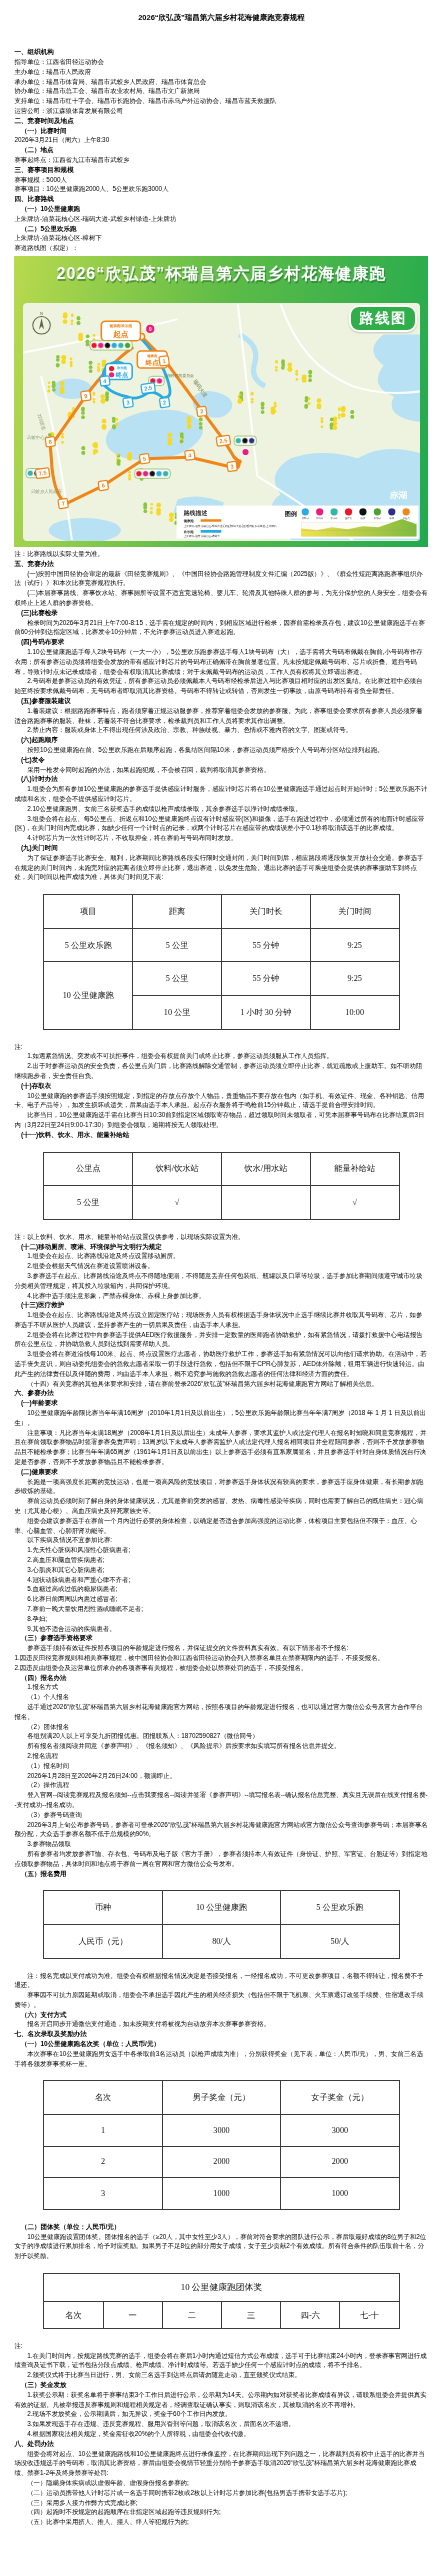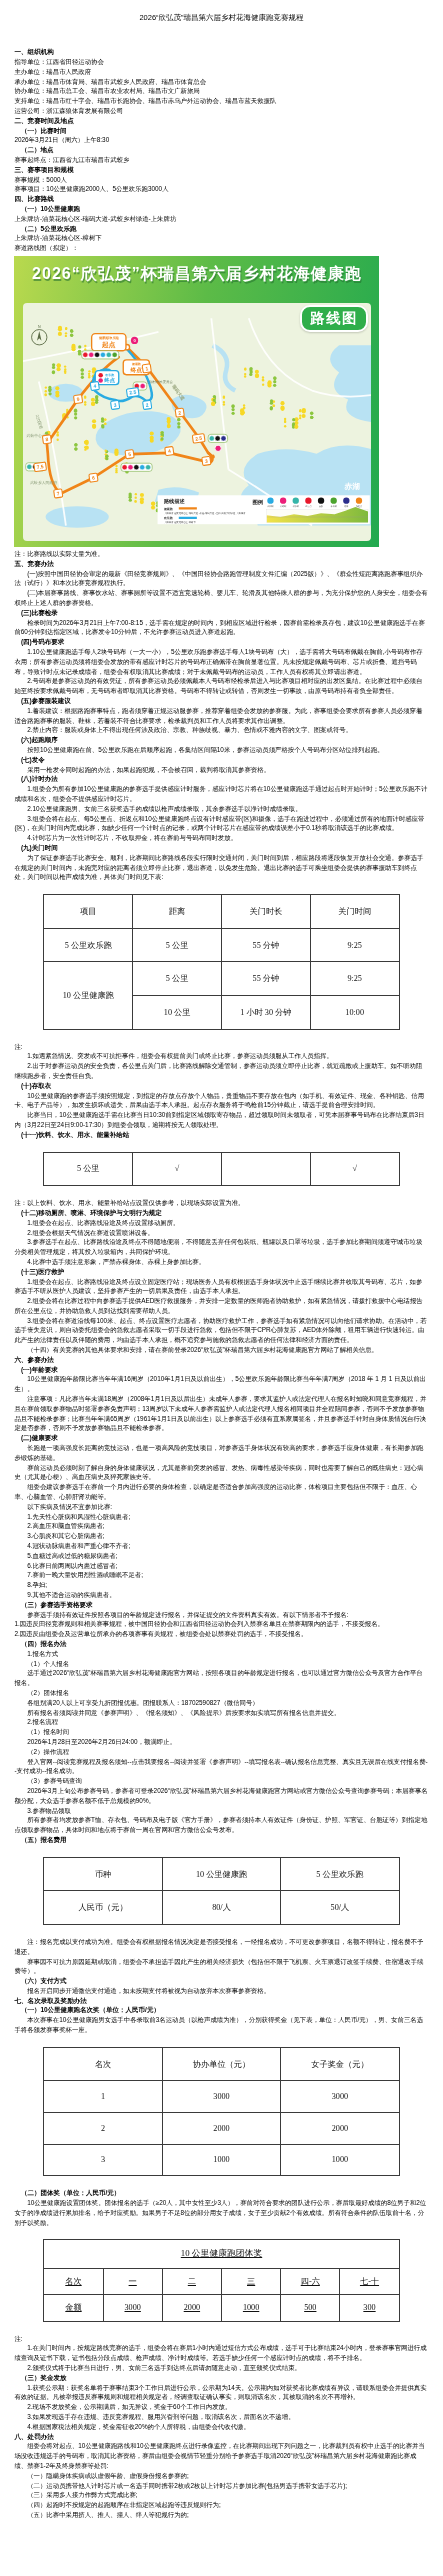--- a/index.html
+++ b/index.html
@@ -1,29 +1,29 @@
 <!DOCTYPE html>
 <html style="font-size:8.2px"><head>
 <meta charset="utf-8">
 <style>
   html,body{margin:0;padding:0;background:#fff;}
   body{width:443px;font-family:"Liberation Sans",sans-serif;color:#000;}
   .doc{padding:8.2px 14.4px 18.5px;}
-  .t-h1{text-align:center;font-size:7.5px;font-weight:400;line-height:9.8px;margin:5.2px 0 24px;}
+  .t-h1{text-align:center;font-size:7.5px;font-weight:700;line-height:9.8px;margin:5.2px 0 24px;}
   .t-h2{font-weight:700;font-size:6.6px;line-height:9.8px;}
   .t-h3{font-weight:700;font-size:6.5px;line-height:9.8px;text-indent:1em;}
   .t-p{font-size:6.4px;line-height:9.8px;}
   .ind{text-indent:2em;}
   table.doc-table{border-collapse:collapse;width:86%;margin:12px auto;table-layout:fixed;}
   table.doc-table td{border:0.8px solid #3a3a3a;text-align:center;vertical-align:middle;
     font-family:"Liberation Serif",serif;font-size:8.2px;padding:10.8px 2.1px;color:#111;}
-  table.doc-table.compact td{padding:7.2px 2.1px;text-decoration:underline;}
+  table.doc-table.compact td{padding:7.2px 2.1px;}
   table.doc-table td.caption{font-size:8.8px;padding:7.7px 2.1px;}
   
-  .map-wrap{position:relative;width:365px;height:291px;margin:3.1px 0 2.1px;
+  .map-wrap{position:relative;width:414px;height:291px;margin:3.1px 0 2.1px;
     background:linear-gradient(100deg,#b9d94e 0%,#5cbb47 48%,#21a94f 100%);overflow:hidden;}
   .map-banner-title{position:absolute;top:8.2px;left:0;right:0;text-align:center;color:#fff;
     font-size:16px;font-weight:800;letter-spacing:1px;
     text-shadow:1px 1.5px 0 rgba(34,110,46,.55);white-space:nowrap;}
   .map-badge{position:absolute;top:49px;right:11.3px;z-index:3;background:#2fae4a;color:#fff;
     border:2.1px solid #fff;border-radius:10px;padding:2.1px 8.2px;font-size:14.4px;font-weight:800;
     letter-spacing:1.5px;box-shadow:0 1px 2.1px rgba(0,0,0,.18);}
   .map-area{position:absolute;top:47px;left:8.2px;right:8.2px;bottom:6.2px;background:#edf3df;
     border-radius:4.1px;overflow:hidden;}
   .map-area svg{display:block;width:100%;height:100%;}
@@ -617,20 +617,26 @@
       <div class="t-p">注:</div>
       <div class="t-p ind">1.如遇紧急情况、突发或不可抗拒事件，组委会有权提前关门或终止比赛，参赛运动员须服从工作人员指挥。</div>
       <div class="t-p ind">2.出于对参赛运动员的安全负责，各公里点关门后，比赛路线解除交通管制，参赛运动员须立即停止比赛，就近疏散或上援助车。如不听劝阻继续跑步者，安全责任自负。</div>
       <div class="t-h3">(十)存取衣</div>
       <div class="t-p ind">10公里健康跑的参赛选手须按照规定，到指定的存放点存放个人物品，贵重物品不要存放在包内（如手机、有效证件、现金、各种钥匙、信用卡、电子产品等），如发生损坏或遗失，后果由选手本人承担。起点存衣服务将于鸣枪前15分钟截止，请选手提前合理安排时间。</div>
       <div class="t-p ind">比赛当日，10公里健康跑选手需在比赛当日10:30前到指定区域领取寄存物品，超过领取时间未领取者，可凭本届赛事号码布在比赛结束后3日内（3月22日至24日9:00-17:30）到组委会领取，逾期将按无人领取处理。</div>
       <div class="t-h3">(十一)饮料、饮水、用水、能量补给站</div>
       <table class="doc-table">
         <tbody>
           <tr>
+            <td>公里点</td>
+            <td>饮料/饮水站</td>
+            <td>饮水/用水站</td>
+            <td>能量补给站</td>
+          </tr>
+          <tr>
             <td>5 公里</td>
             <td>√</td>
             <td></td>
             <td>√</td>
           </tr>
         </tbody>
       </table>
       <div class="t-p">注：以上饮料、饮水、用水、能量补给站点设置仅供参考，以现场实际设置为准。</div>
       <div class="t-h3">(十二)移动厕所、喷淋、环境保护与文明行为规定</div>
       <div class="t-p ind">1.组委会在起点、比赛路线沿途及终点设置移动厕所。</div>
@@ -699,21 +705,21 @@
       <div class="t-p ind">赛事因不可抗力原因延期或取消，组委会不承担选手因此产生的相关经济损失（包括但不限于飞机票、火车票退订改签手续费、住宿退改手续费等）。</div>
       <div class="t-h3">（六）支付方式</div>
       <div class="t-p ind">报名开启同步开通微信支付通道，如未按期支付将被视为自动放弃本次赛事参赛资格。</div>
       <div class="t-h2">七、名次录取及奖励办法</div>
       <div class="t-h3">（一）10公里健康跑名次奖（单位：人民币/元）</div>
       <div class="t-p ind">本次赛事在10公里健康跑男女选手中各录取前3名运动员（以枪声成绩为准），分别获得奖金（见下表，单位：人民币/元），男、女前三名选手将各颁发赛事奖杯一座。</div>
       <table class="doc-table">
         <tbody>
           <tr>
             <td>名次</td>
-            <td>协办单位（元）</td>
+            <td>男子奖金（元）</td>
             <td>女子奖金（元）</td>
           </tr>
           <tr>
             <td>1</td>
             <td>3000</td>
             <td>3000</td>
           </tr>
           <tr>
             <td>2</td>
             <td>2000</td>
@@ -733,28 +739,20 @@
           <tr>
             <td colspan="6" class="caption">10 公里健康跑团体奖</td>
           </tr>
           <tr>
             <td>名次</td>
             <td>一</td>
             <td>二</td>
             <td>三</td>
             <td>四-六</td>
             <td>七-十</td>
-          </tr>
-          <tr>
-            <td>金额</td>
-            <td>3000</td>
-            <td>2000</td>
-            <td>1000</td>
-            <td>500</td>
-            <td>300</td>
           </tr>
         </tbody>
       </table>
       <div class="t-p">注:</div>
       <div class="t-p ind">1.在关门时间内，按规定路线完赛的选手，组委会将在赛后1小时内通过短信方式公布成绩，选手可于比赛结束24小时内，登录赛事官网进行成绩查询及证书下载，证书包括分段点成绩、枪声成绩、净计时成绩等。若选手缺少任何一个感应计时点的成绩，将不予排名。</div>
       <div class="t-p ind">2.颁奖仪式将于比赛当日进行，男、女前三名选手到达终点后请勿随意走动，直至颁奖仪式结束。</div>
       <div class="t-h3">（三）奖金发放</div>
       <div class="t-p ind">1.获奖公示期：获奖名单将于赛事结束3个工作日后进行公示，公示期为14天。公示期内如对获奖者比赛成绩有异议，请联系组委会并提供真实有效的证据。凡被举报违反赛事规则和规程相关规定者，经调查取证确认事实，则取消该名次，其被取消的名次不再增补。</div>
       <div class="t-p ind">2.现场不发放奖金，公示期满后，如无异议，奖金于60个工作日内发放。</div>
       <div class="t-p ind">3.如果发现选手存在违规、违反竞赛规程、服用兴奋剂等问题，取消该名次，后面名次不递增。</div>

